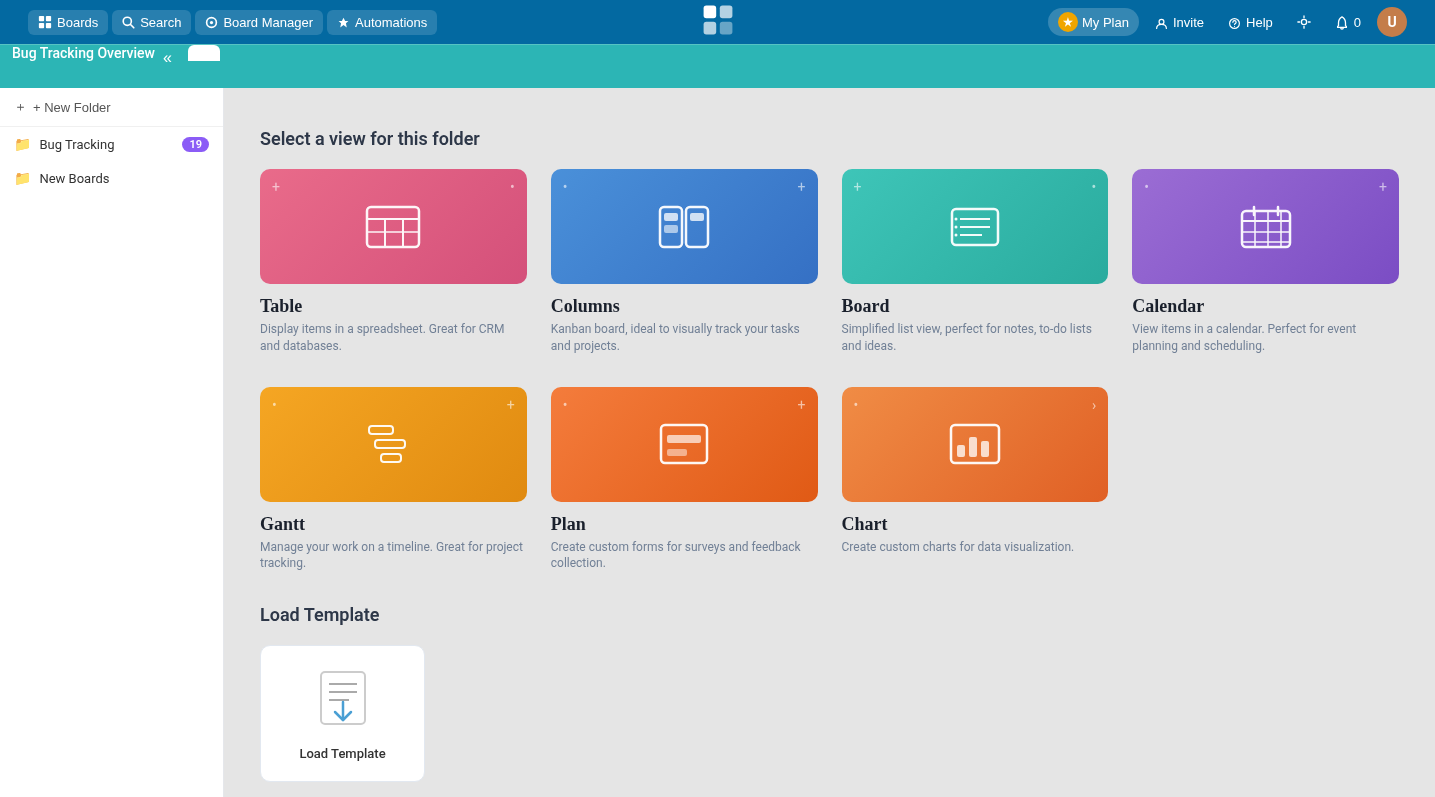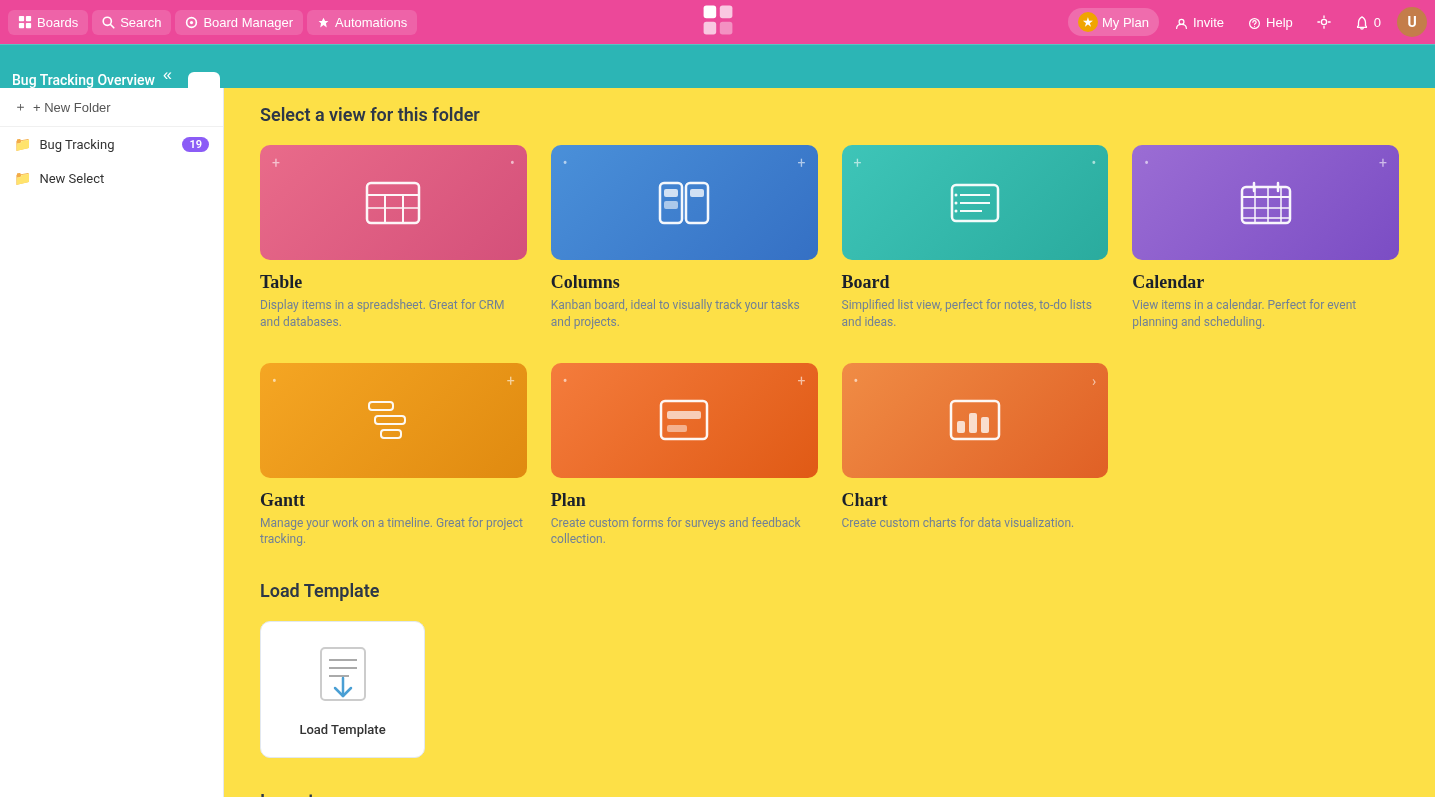--- a/index.html
+++ b/index.html
@@ -1,24 +1,24 @@
 <!DOCTYPE html>
 <html><head>
   <meta charset="utf-8">
   <style>
     * { box-sizing: border-box; margin: 0; padding: 0; }
     body { font-family: -apple-system, BlinkMacSystemFont, 'Segoe UI', Roboto, sans-serif; background: #f5f6f8; height: 797px; overflow: hidden; }
 
     
     .top-nav {
-      background: #ec4899;
+      background: #0369a1;
       height: 44px;
       display: flex;
       align-items: center;
-      padding: 0 8px;
+      padding: 0 28px;
       position: relative;
     }
     .nav-left { display: flex; align-items: center; gap: 4px; }
     .nav-btn {
       display: flex; align-items: center; gap: 5px;
       color: white; font-size: 13px; font-weight: 500;
       padding: 5px 10px; border-radius: 6px;
       cursor: pointer; border: none; background: rgba(255,255,255,0.15);
     }
     .nav-logo {
@@ -49,21 +49,21 @@
       display: flex; align-items: center; justify-content: center;
       font-size: 14px; color: white; font-weight: bold;
     }
     .notif-btn { position: relative; }
 
     
     .sub-header {
       background: #2cb5b5;
       height: 44px;
       display: flex;
-      align-items: flex-end;
+      align-items: flex-start;
       padding: 0 12px;
       border-top: 1px solid rgba(255,255,255,0.2);
     }
     .sub-header-title { color: white; font-size: 14px; font-weight: 500; }
     .chevron-btn { color: white; background: none; border: none; cursor: pointer; padding: 4px 8px; font-size: 16px; }
     .tab-item {
       background: white; border-radius: 6px 6px 0 0;
       padding: 8px 16px; font-size: 13px; color: #333;
       cursor: pointer; margin-left: 8px;
     }
@@ -89,22 +89,22 @@
     }
     .sidebar-item-label { flex: 1; }
     .sidebar-badge {
       background: #8b5cf6; color: white; border-radius: 10px;
       font-size: 11px; padding: 1px 7px; font-weight: 600;
     }
     .folder-icon { font-size: 14px; color: #888; }
 
     
     .main-content {
-      flex: 1; overflow-y: auto; padding: 16px 36px;
-      background: #fde047;
+      flex: 1; overflow-y: auto; padding: 40px 36px;
+      background: #e5e5e5;
     }
     .section-title {
       font-size: 18px; font-weight: 600; color: #2d3748; margin-bottom: 20px;
     }
 
     
     .views-grid {
       display: grid; grid-template-columns: repeat(4, 1fr); gap: 24px; margin-bottom: 32px;
     }
     .view-card { cursor: pointer; }
@@ -246,21 +246,21 @@
       <span>＋</span>
       <span>+ New Folder</span>
     </button>
     <div class="sidebar-item">
       <span class="folder-icon">📁</span>
       <span class="sidebar-item-label">Bug Tracking</span>
       <span class="sidebar-badge">19</span>
     </div>
     <div class="sidebar-item">
       <span class="folder-icon">📁</span>
-      <span class="sidebar-item-label">New Select</span>
+      <span class="sidebar-item-label">New Boards</span>
     </div>
   </aside>
 
   <main class="main-content">
     <h2 class="section-title">Select a view for this folder</h2>
 
     <div class="views-grid">
 
       <div class="view-card">
         <div class="card-preview card-preview-table">

